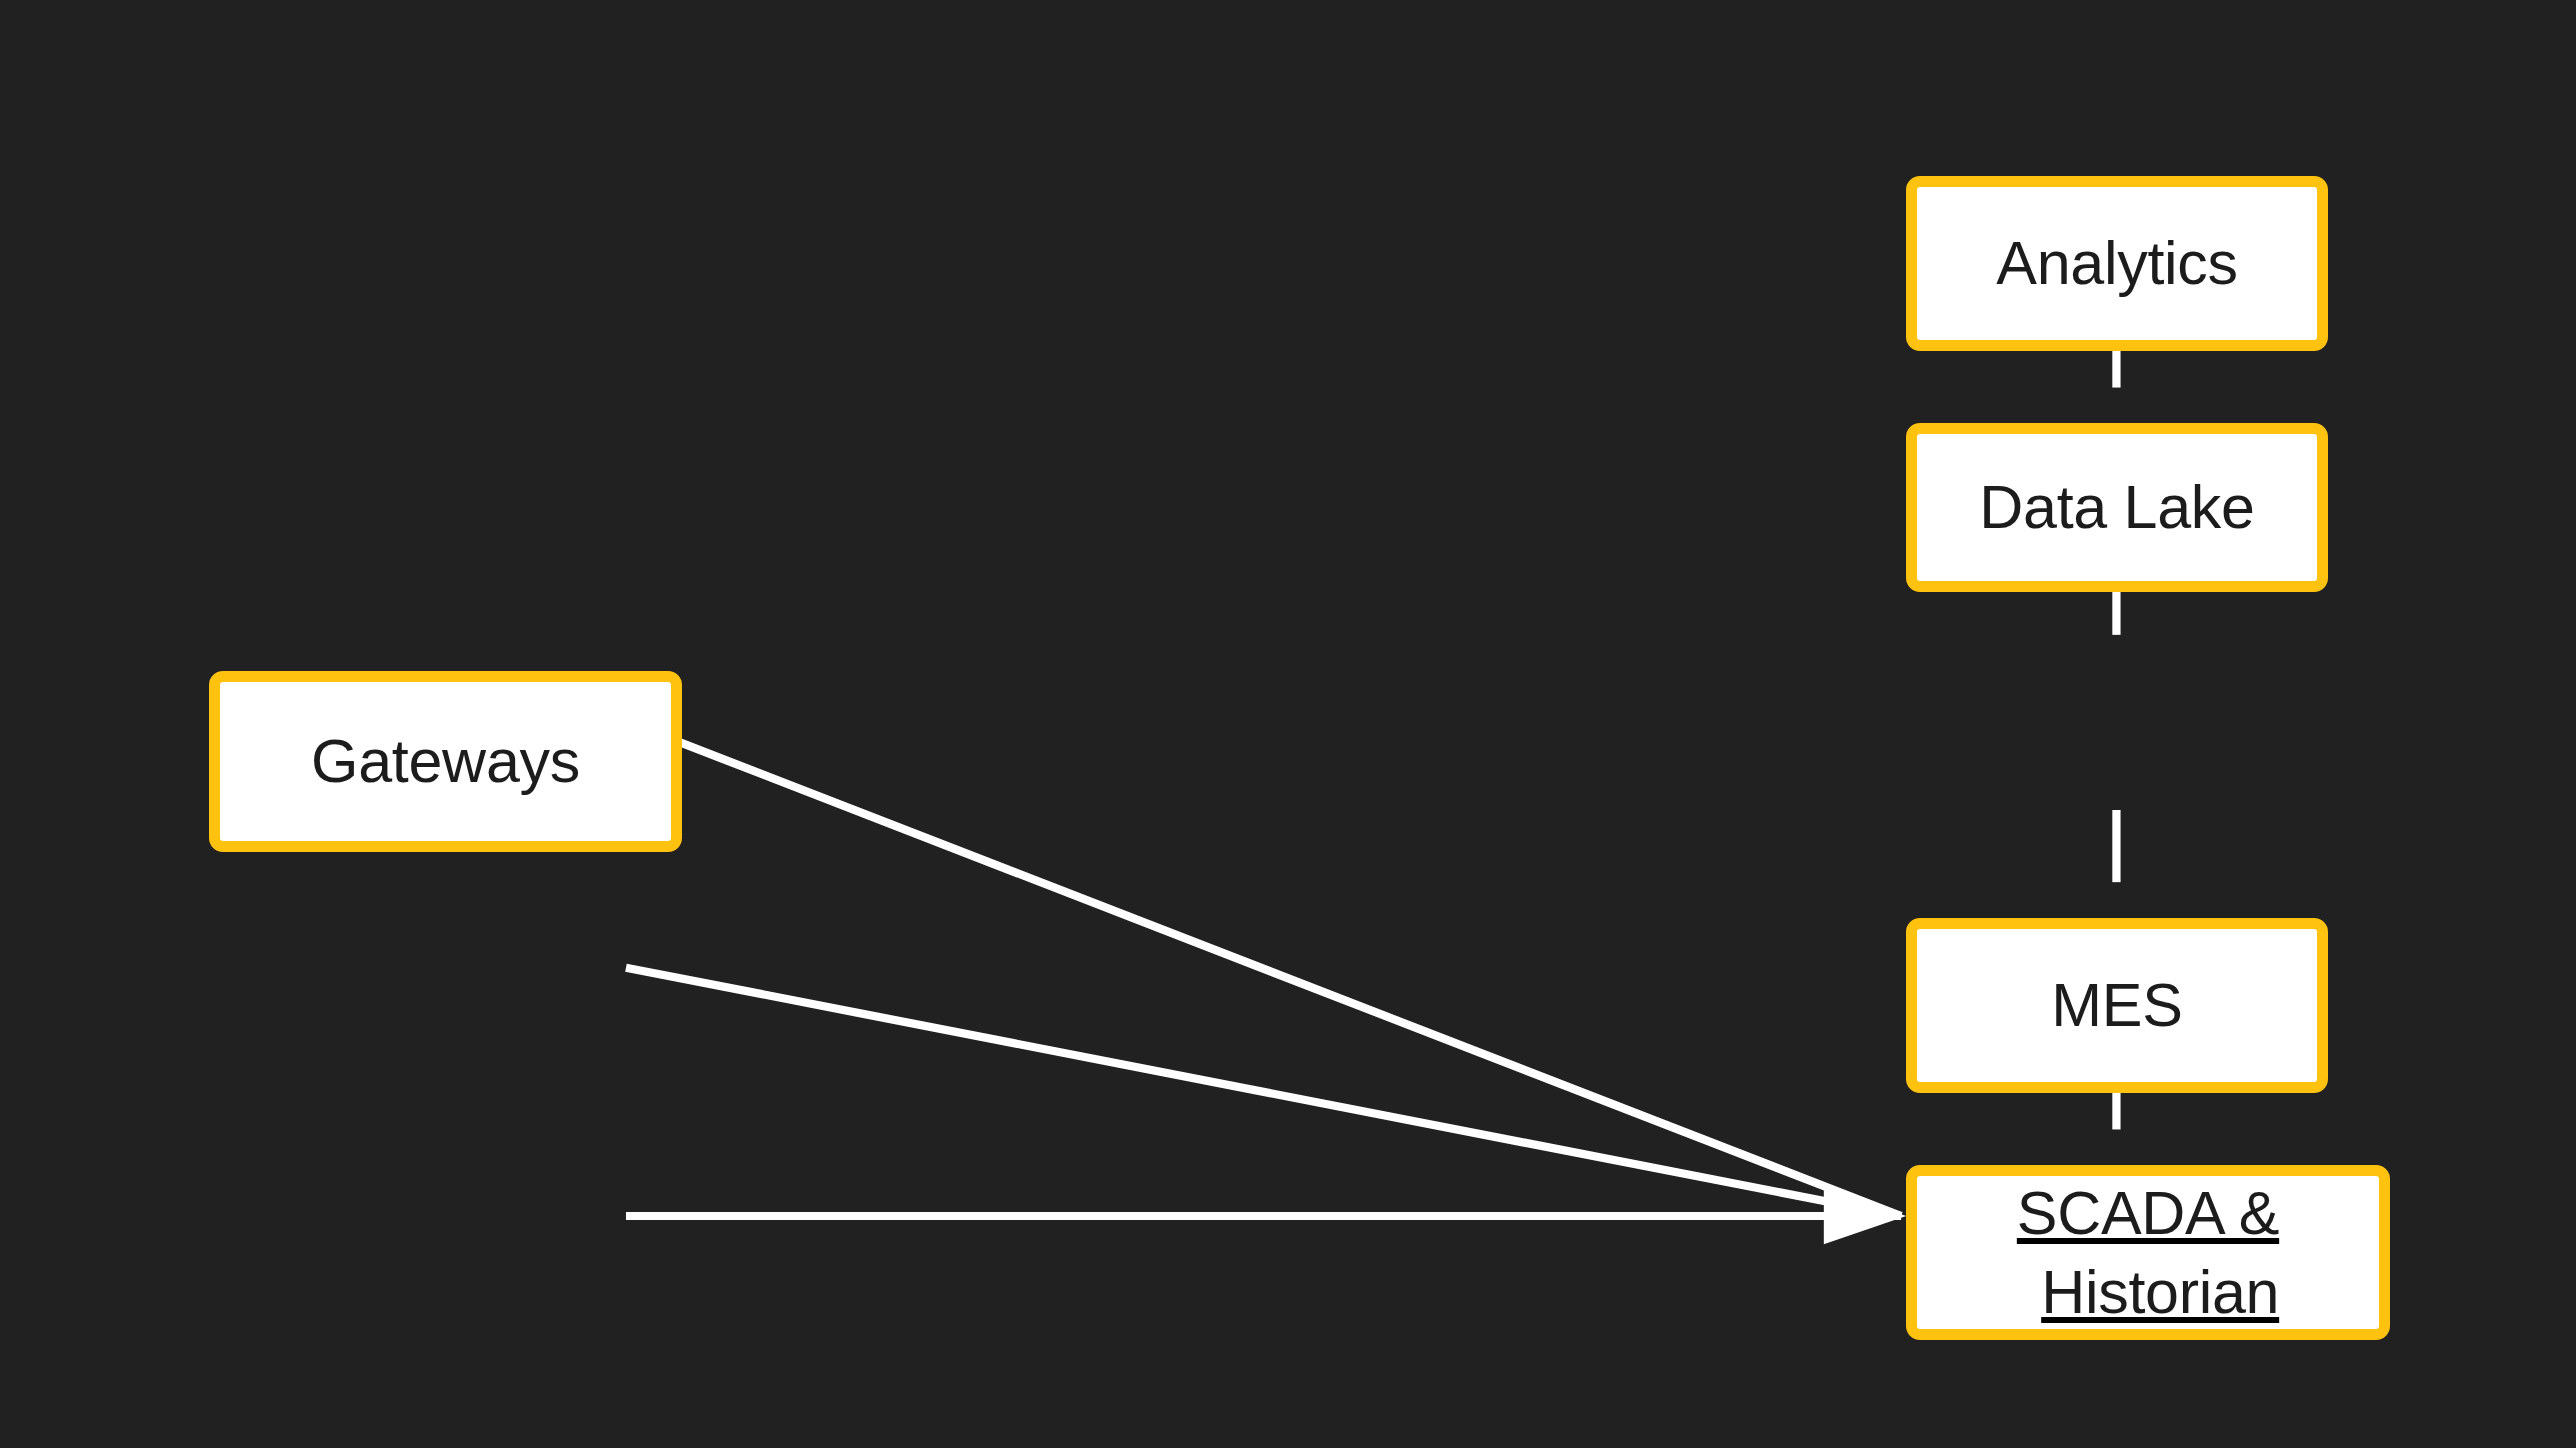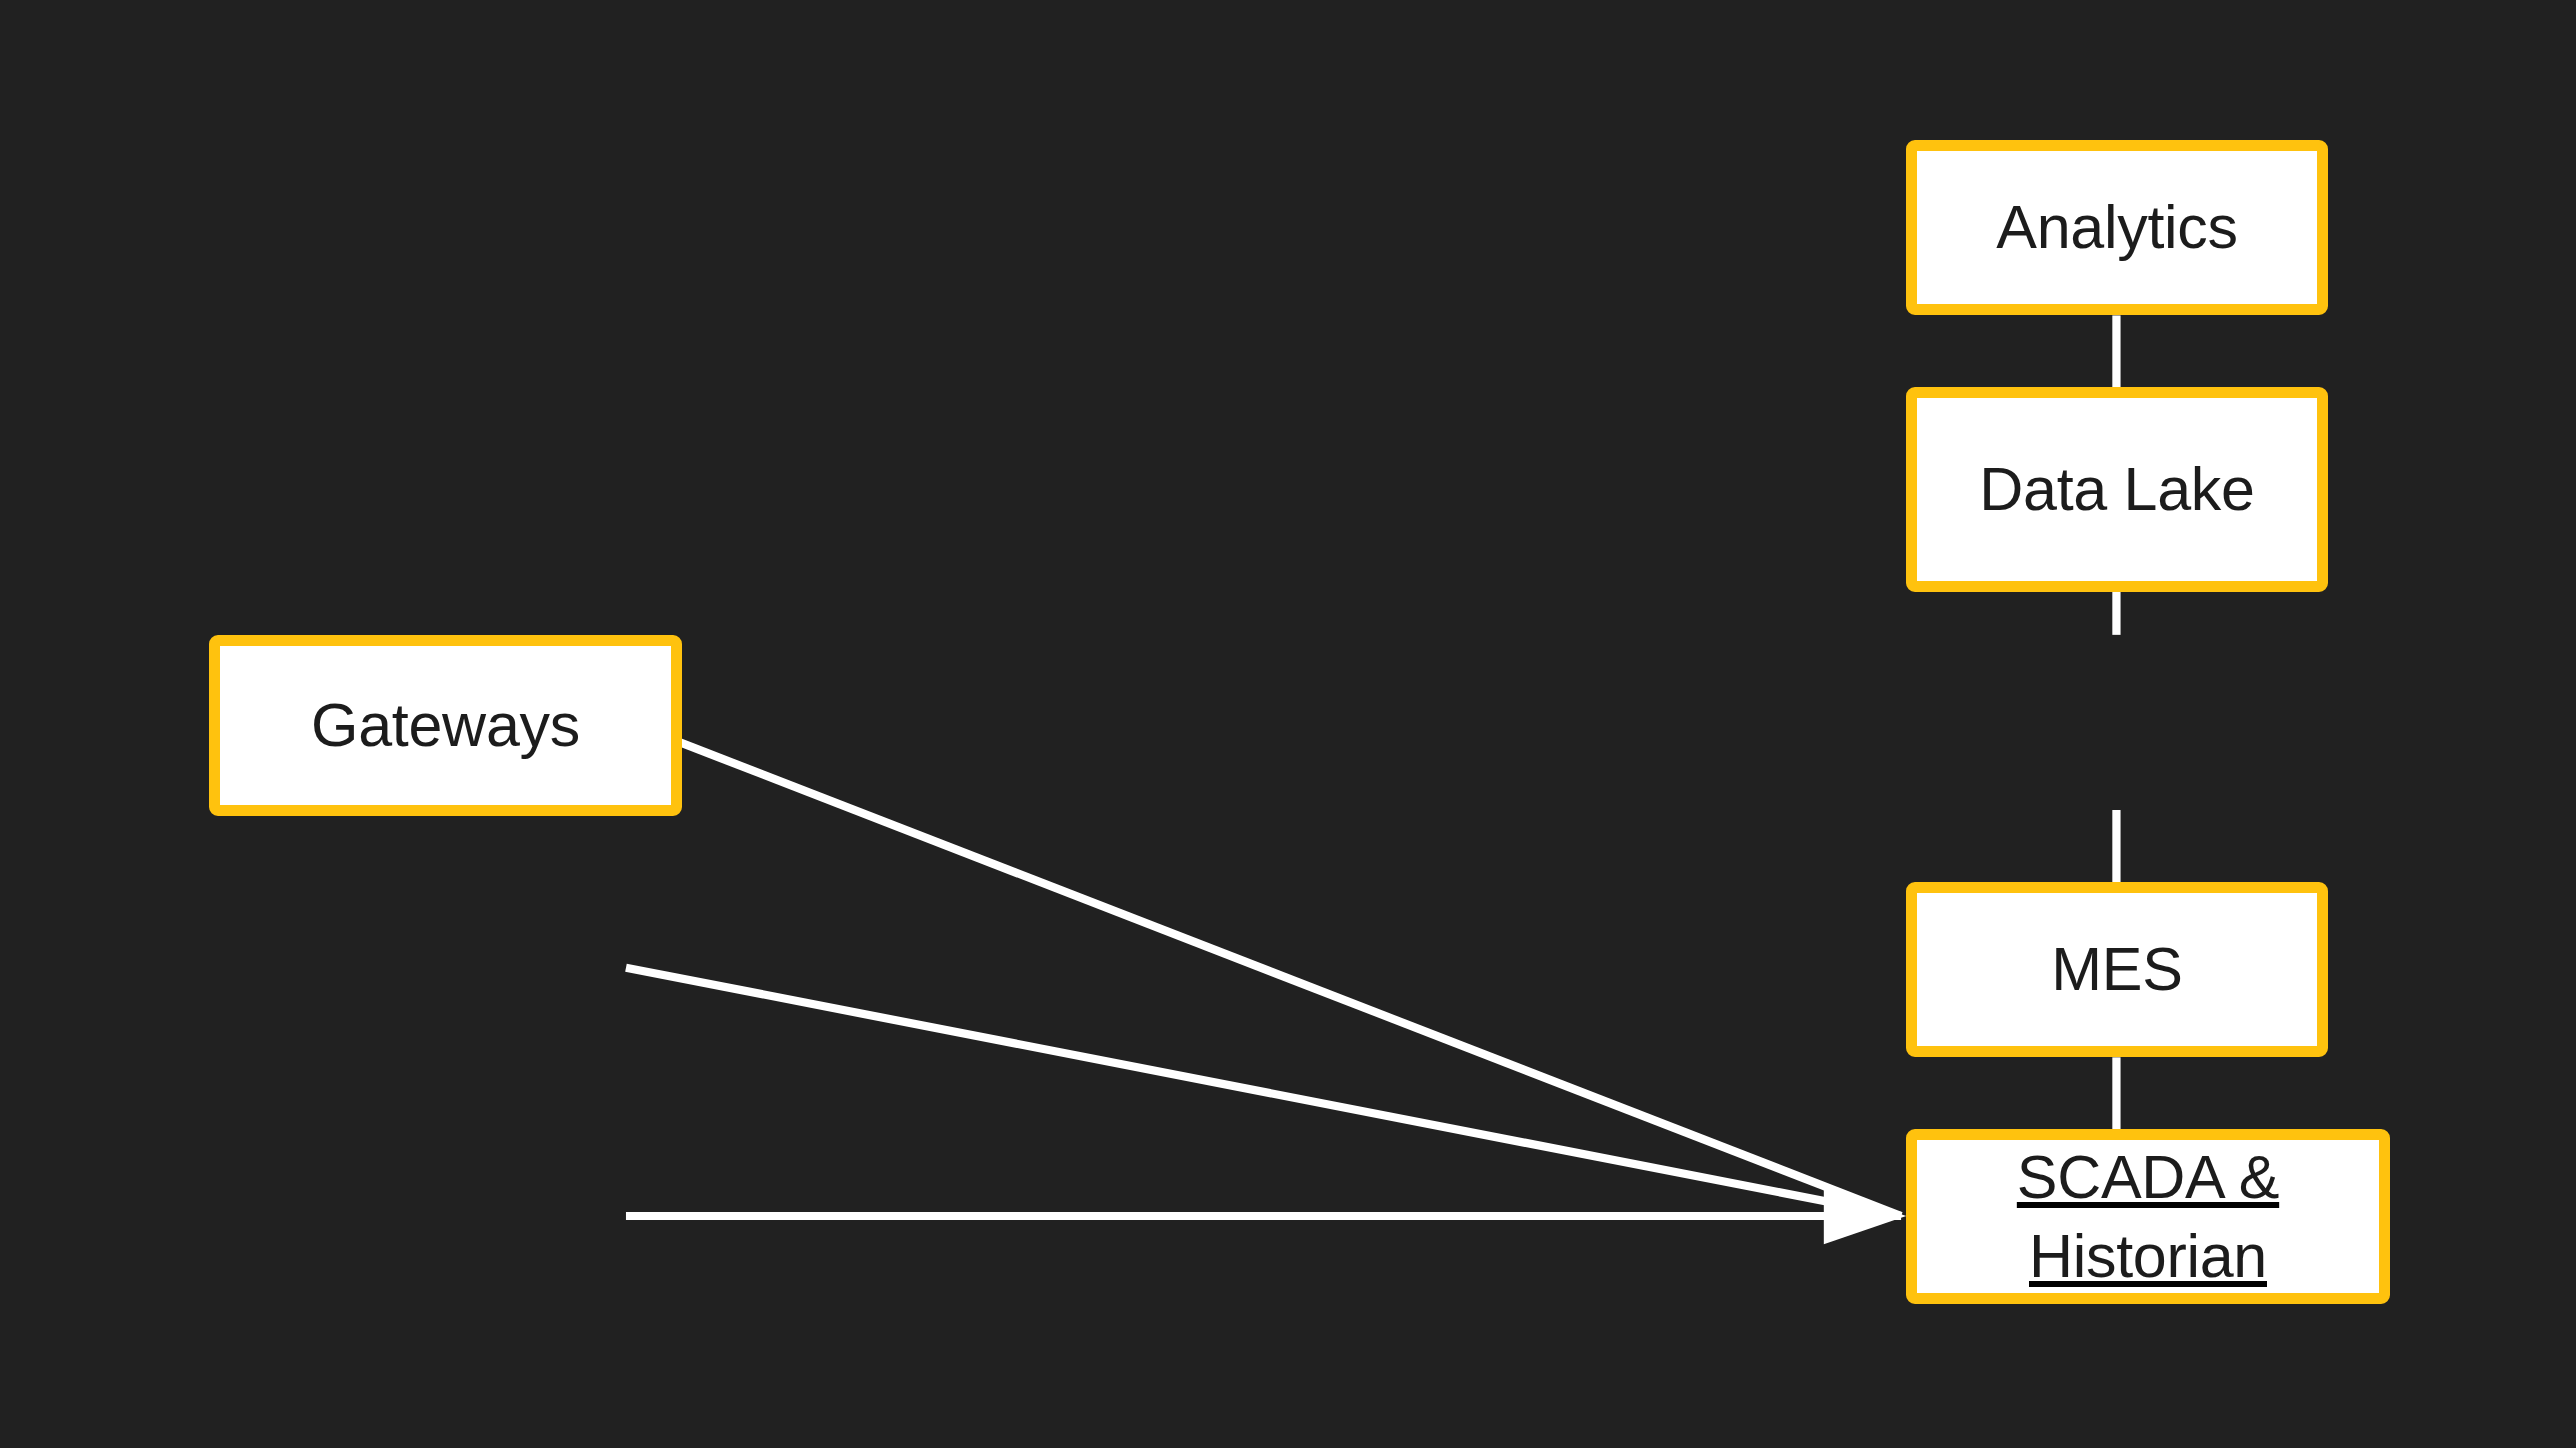--- a/index.html
+++ b/index.html
@@ -21,46 +21,47 @@
     top: 0;
     width: 2576px;
     height: 1449px;
     pointer-events: none;
   }
   .node {
     position: absolute;
     box-sizing: border-box;
     background: #FFFFFF;
     border: 11.3px solid #FFC20E;
-    border-radius: 9px;
+    border-radius: 14px;
     display: flex;
     align-items: center;
     justify-content: center;
-    text-align: center;
+    text-align: right;
     z-index: 5;
+    margin-top: 36px;
   }
   .node-label {
     color: #1C1C1C;
     font-family: "Liberation Sans", sans-serif;
     font-size: 61px;
     line-height: 1.28;
     font-weight: 400;
     letter-spacing: -0.3px;
     white-space: pre-line;
     padding: 0 9.3px;
   }
 
   
   #node-gateways { left: 209px;  top: 635px; width: 473px; height: 181px; }
   #node-plcs     { left: 209px;  top: 882px; width: 417px; height: 181px; }
   #node-devices  { left: 209px;  top: 1129px; width: 417px; height: 181px; }
 
   
   #node-analytics { left: 1906px; top: 140px;  width: 422px; height: 175px; }
-  #node-datalake  { left: 1906px; top: 387px;  width: 422px; height: 205px; }
+  #node-datalake  { left: 1906px; top: 387px;  width: 422px; height: 169px; }
   #node-erp       { left: 1906px; top: 635px; width: 422px; height: 175px; }
   #node-mes       { left: 1906px; top: 882px; width: 422px; height: 175px; }
   #node-scada     { left: 1906px; top: 1129px; width: 484px; height: 175px; text-decoration: underline; }
 </style>
 </head>
 <body>
 
 <div id="stage">
 
   <svg id="edges" viewBox="0 0 5000 2812" xmlns="http://www.w3.org/2000/svg">

